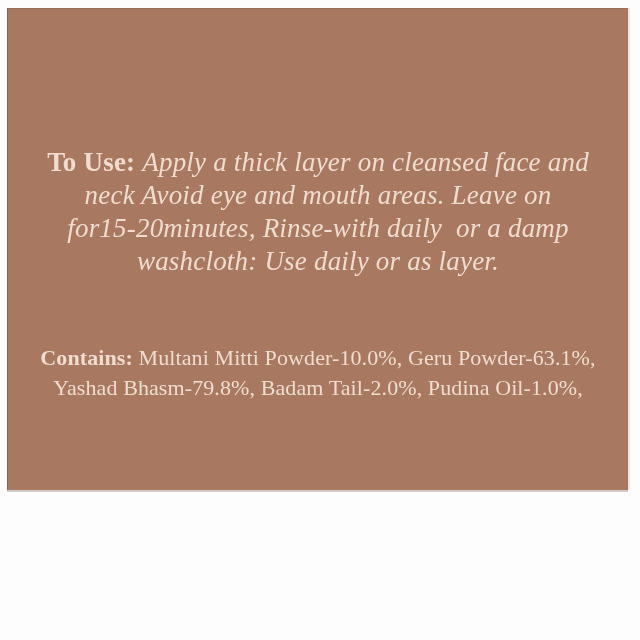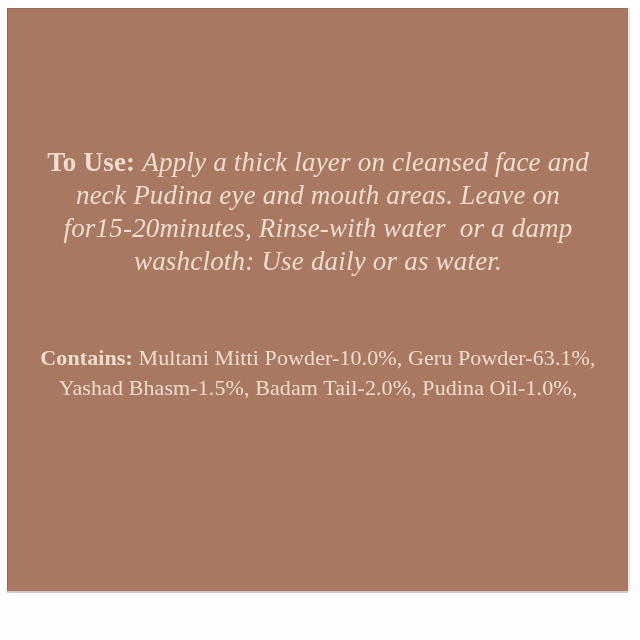--- a/index.html
+++ b/index.html
@@ -12,21 +12,21 @@
   }
   body {
     background: #fdfdfd;
     position: relative;
   }
   .label-panel {
     position: absolute;
     left: 7px;
     top: 8px;
     width: 621px;
-    height: 583px;
+    height: 482px;
     background: #a87861;
     border-left: 1px solid rgba(90, 90, 90, 0.45);
     border-top: 1px solid rgba(120, 95, 85, 0.35);
     box-shadow: 0 2px 0 rgba(130, 105, 95, 0.35), 2px 0 0 rgba(200, 160, 150, 0.25);
     box-sizing: border-box;
     overflow: hidden;
   }
   .para {
     position: absolute;
     left: 10px;
@@ -60,23 +60,23 @@
     font-weight: bold;
   }
 </style>
 </head>
 <body style="background: rgb(253, 253, 253);">
 
 <div class="label-panel" style="background: rgb(168, 120, 97);">
 
   <div class="para to-use" style="color: rgb(240, 221, 208);">
     <span class="line"><span class="heading">To Use: </span><span>Apply a thick layer on cleansed face and</span></span>
-    <span class="line">neck Pudina eye and mouth areas. Leave on</span>
-    <span class="line">for15-20minutes, Rinse-with water  or a damp</span>
-    <span class="line">washcloth: Use daily or as water.</span>
+    <span class="line">neck Avoid eye and mouth areas. Leave on</span>
+    <span class="line">for15-20minutes, Rinse-with daily  or a damp</span>
+    <span class="line">washcloth: Use daily or as layer.</span>
   </div>
 
   <div class="para contains" style="color: rgb(240, 221, 208);">
     <span class="line"><span class="heading">Contains: </span><span>Multani Mitti Powder-10.0%, Geru Powder-63.1%,</span></span>
-    <span class="line">Yashad Bhasm-1.5%, Badam Tail-2.0%, Pudina Oil-1.0%,</span>
+    <span class="line">Yashad Bhasm-79.8%, Badam Tail-2.0%, Pudina Oil-1.0%,</span>
   </div>
 
 </div>
 
 </body></html>

